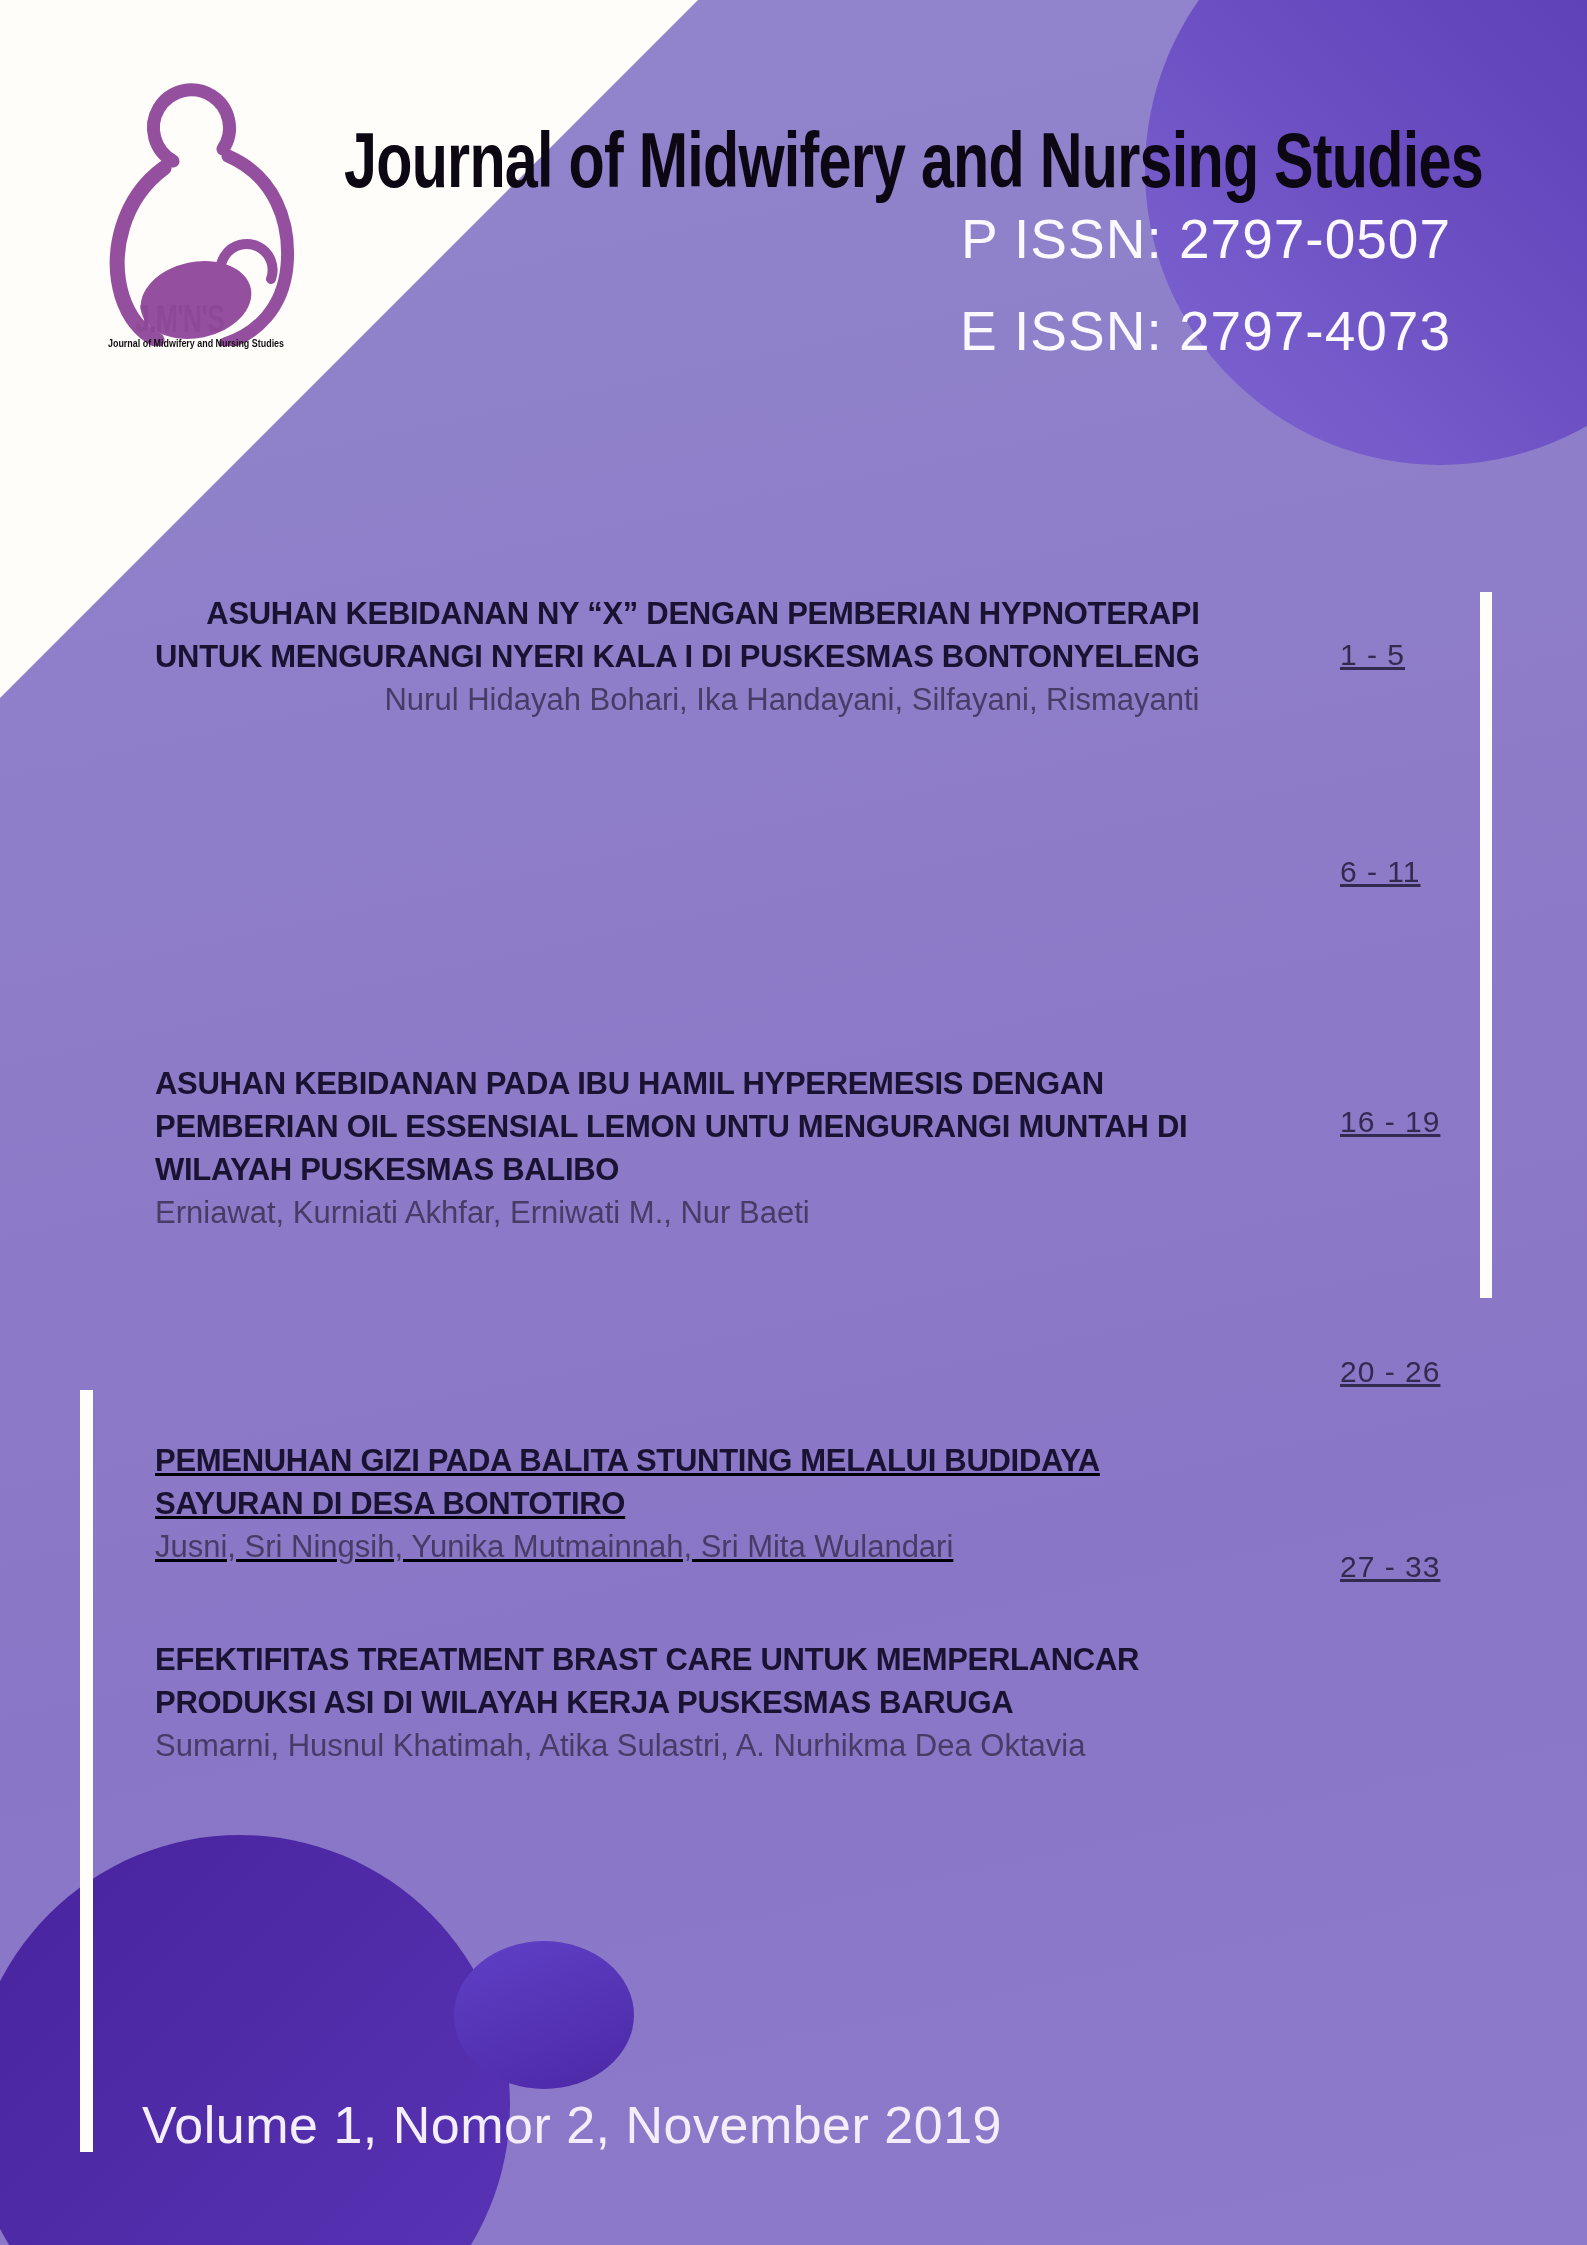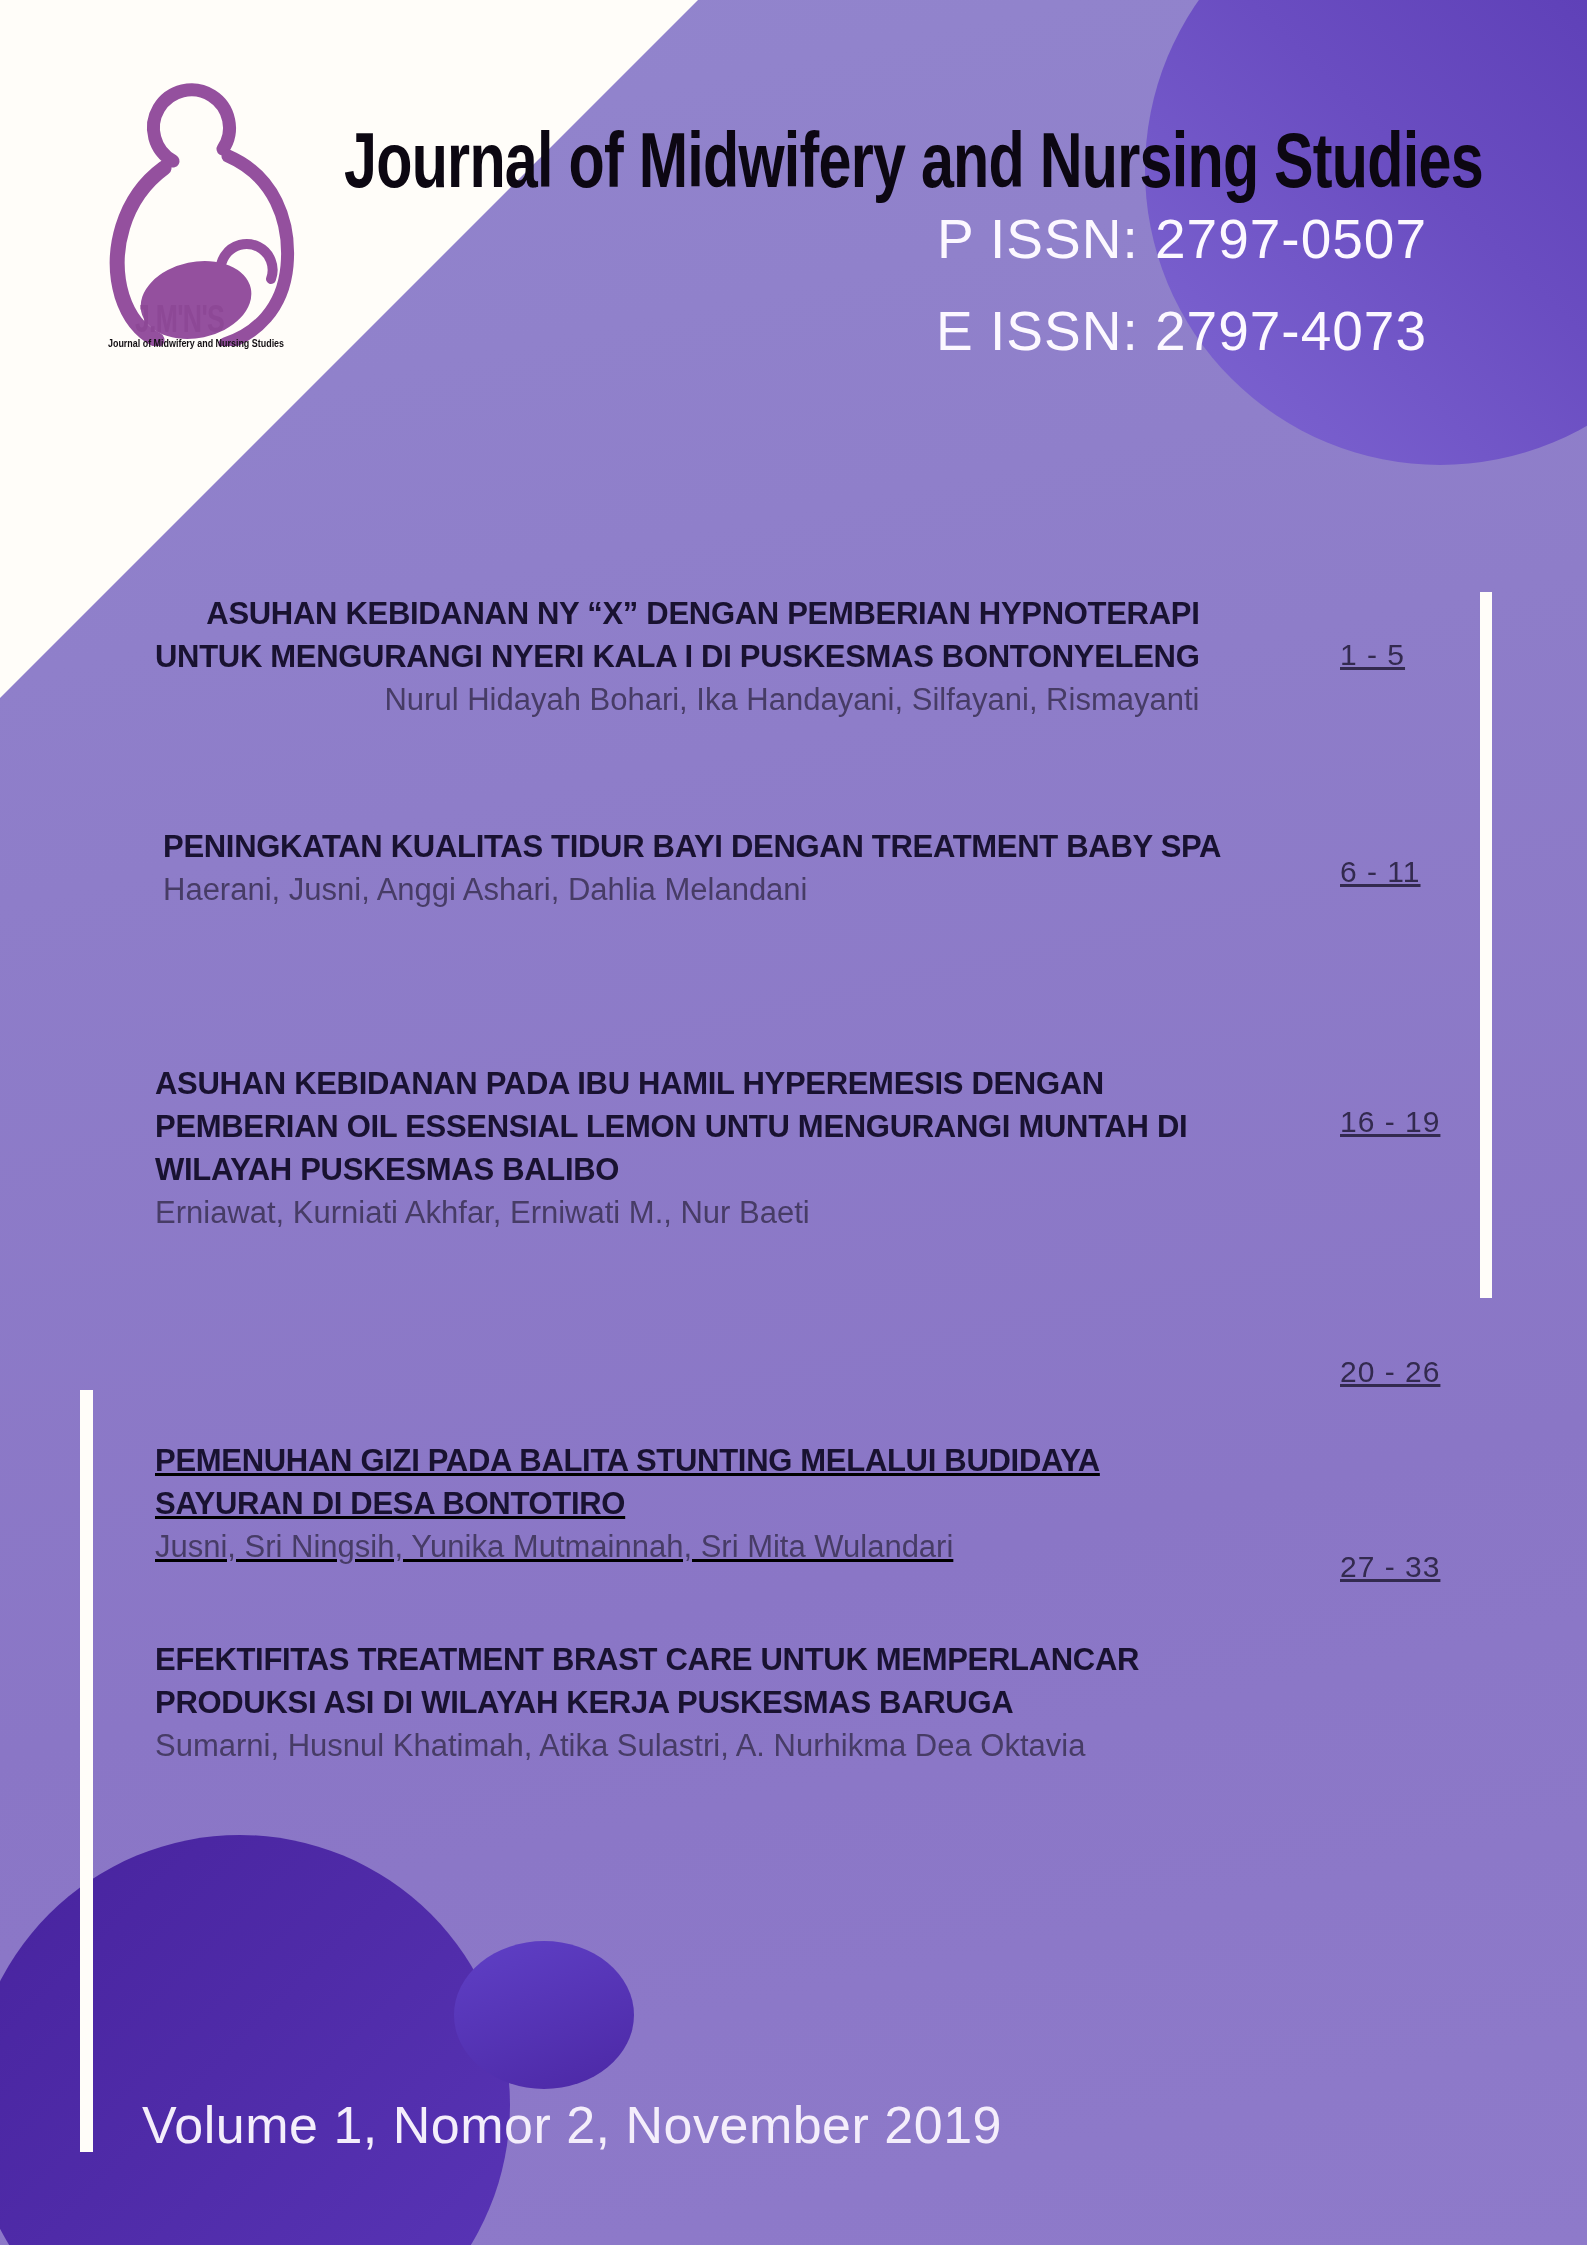--- a/index.html
+++ b/index.html
@@ -36,21 +36,21 @@
 
   
   .journal-title{
     left:344px;top:121px;
     font-size:78px;line-height:78px;font-weight:800;
     letter-spacing:-1px;white-space:nowrap;
     color:#0c0712;
     transform:scaleX(0.76);transform-origin:left top;
   }
   .issn{
-    right:160px;
+    right:136px;
     font-size:55px;line-height:55px;font-weight:300;
     letter-spacing:1px;white-space:nowrap;color:#fcf8ff;
     text-align:right;
   }
   .issn-p{top:212px;}
   .issn-e{top:304px;}
 
   
   .logo-figure{left:78px;top:66px;width:230px;height:280px;}
   .logo-acronym{
@@ -112,24 +112,20 @@
   <div class="abs issn issn-p">P ISSN: 2797-0507</div>
   <div class="abs issn issn-e">E ISSN: 2797-4073</div>
 
   <div class="abs article" style="top:592px;text-align:right;">
     <div class="t">ASUHAN KEBIDANAN NY “X” DENGAN PEMBERIAN HYPNOTERAPI</div>
     <div class="t">UNTUK MENGURANGI NYERI KALA I DI PUSKESMAS BONTONYELENG</div>
     <div class="a">Nurul Hidayah Bohari, Ika Handayani, Silfayani, Rismayanti</div>
   </div>
   <div class="abs pages" style="top:640px;">1 - 5</div>
 
-  <div class="abs article" style="top:825px;left:163px;">
-    <div class="t">PENINGKATAN KUALITAS TIDUR BAYI DENGAN TREATMENT BABY SPA</div>
-    <div class="a">Haerani, Jusni, Anggi Ashari, Dahlia Melandani</div>
-  </div>
   <div class="abs pages" style="top:857px;">6 - 11</div>
 
   <div class="abs article" style="top:1062px;">
     <div class="t">ASUHAN KEBIDANAN PADA IBU HAMIL HYPEREMESIS DENGAN</div>
     <div class="t">PEMBERIAN OIL ESSENSIAL LEMON UNTU MENGURANGI MUNTAH DI</div>
     <div class="t">WILAYAH PUSKESMAS BALIBO</div>
     <div class="a">Erniawat, Kurniati Akhfar, Erniwati M., Nur Baeti</div>
   </div>
   <div class="abs pages" style="top:1107px;">16 - 19</div>
 

